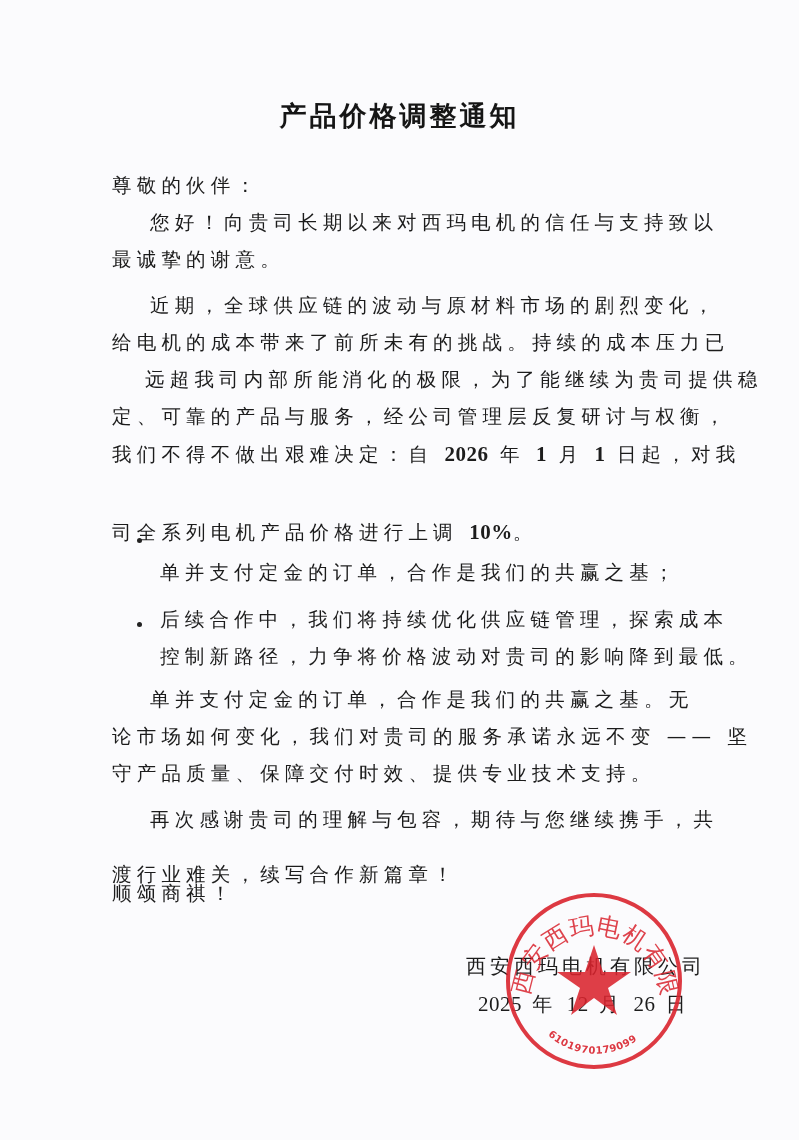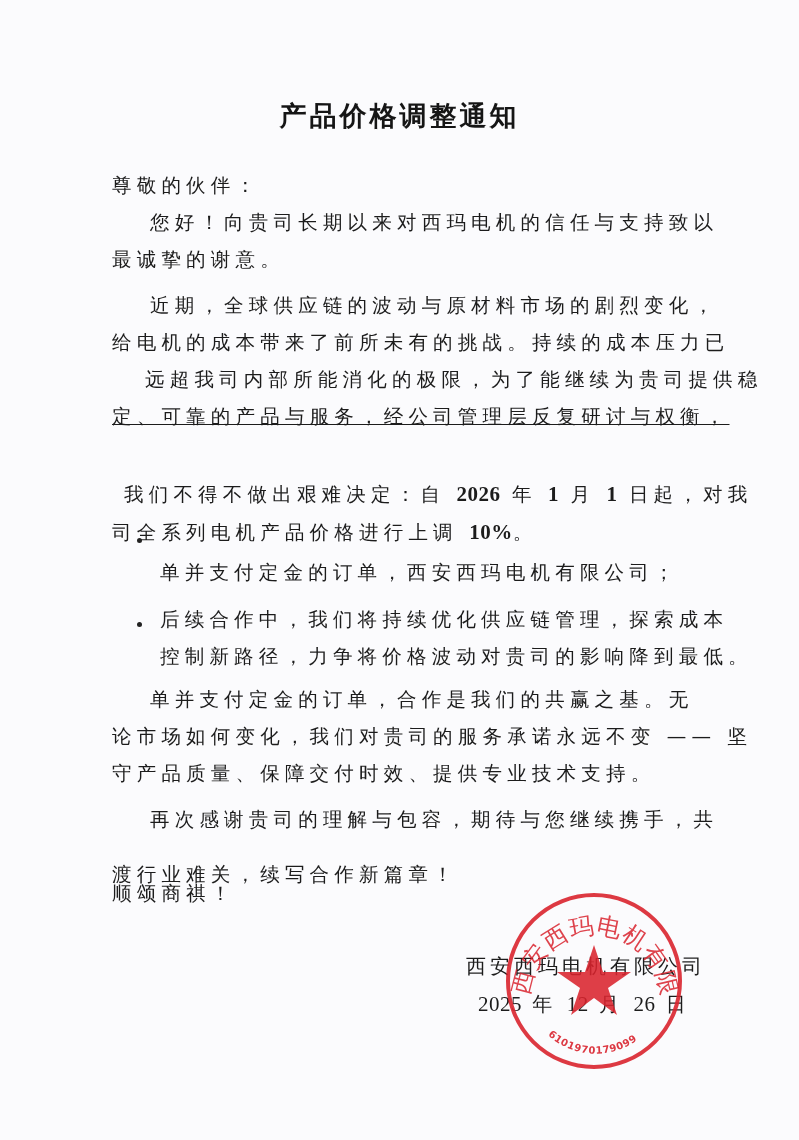--- a/index.html
+++ b/index.html
@@ -41,30 +41,30 @@
   <div class="title">产品价格调整通知</div>
 
   <div class="line" style="left:112px; top:174px;">尊敬的伙伴：</div>
 
   <div class="line" style="left:150px; top:211px;">您好！向贵司长期以来对西玛电机的信任与支持致以</div>
   <div class="line" style="left:112px; top:248px;">最诚挚的谢意。</div>
 
   <div class="line" style="left:150px; top:294px;">近期，全球供应链的波动与原材料市场的剧烈变化，</div>
   <div class="line" style="left:112px; top:331px;">给电机的成本带来了前所未有的挑战。持续的成本压力已</div>
   <div class="line" style="left:112px; top:368px;margin-left:33px;">远超我司内部所能消化的极限，为了能继续为贵司提供稳</div>
-  <div class="line" style="left:112px; top:405px;text-decoration:underline;">定、可靠的产品与服务，经公司管理层反复研讨与权衡，</div>
-  <div class="line" style="left:124px; top:442px;margin-top:40px;">
+  <div class="line" style="left:112px; top:405px;">定、可靠的产品与服务，经公司管理层反复研讨与权衡，</div>
+  <div class="line" style="left:112px; top:442px;">
     <span>我们不得不做出艰难决定：自 </span><span class="num">2026</span><span> 年 </span><span class="num">1</span><span> 月 </span><span class="num">1</span><span> 日起，对我</span>
   </div>
   <div class="line" style="left:112px; top:479px;margin-top:41px;">
     <span>司全系列电机产品价格进行上调 </span><span class="num">10%</span><span>。</span>
   </div>
 
   <div class="bullet" style="left:137px; top:538px;"></div>
-  <div class="line" style="left:160px; top:561px;">单并支付定金的订单，西安西玛电机有限公司；</div>
+  <div class="line" style="left:160px; top:561px;">单并支付定金的订单，合作是我们的共赢之基；</div>
 
   <div class="bullet" style="left:137px; top:622px;"></div>
   <div class="line" style="left:160px; top:608px;">后续合作中，我们将持续优化供应链管理，探索成本</div>
   <div class="line" style="left:160px; top:645px;">控制新路径，力争将价格波动对贵司的影响降到最低。</div>
 
   <div class="line" style="left:150px; top:688px;">单并支付定金的订单，合作是我们的共赢之基。无</div>
   <div class="line" style="left:112px; top:725px;">论市场如何变化，我们对贵司的服务承诺永远不变 —— 坚</div>
   <div class="line" style="left:112px; top:762px;">守产品质量、保障交付时效、提供专业技术支持。</div>
 
   <div class="line" style="left:150px; top:808px;">再次感谢贵司的理解与包容，期待与您继续携手，共</div>

